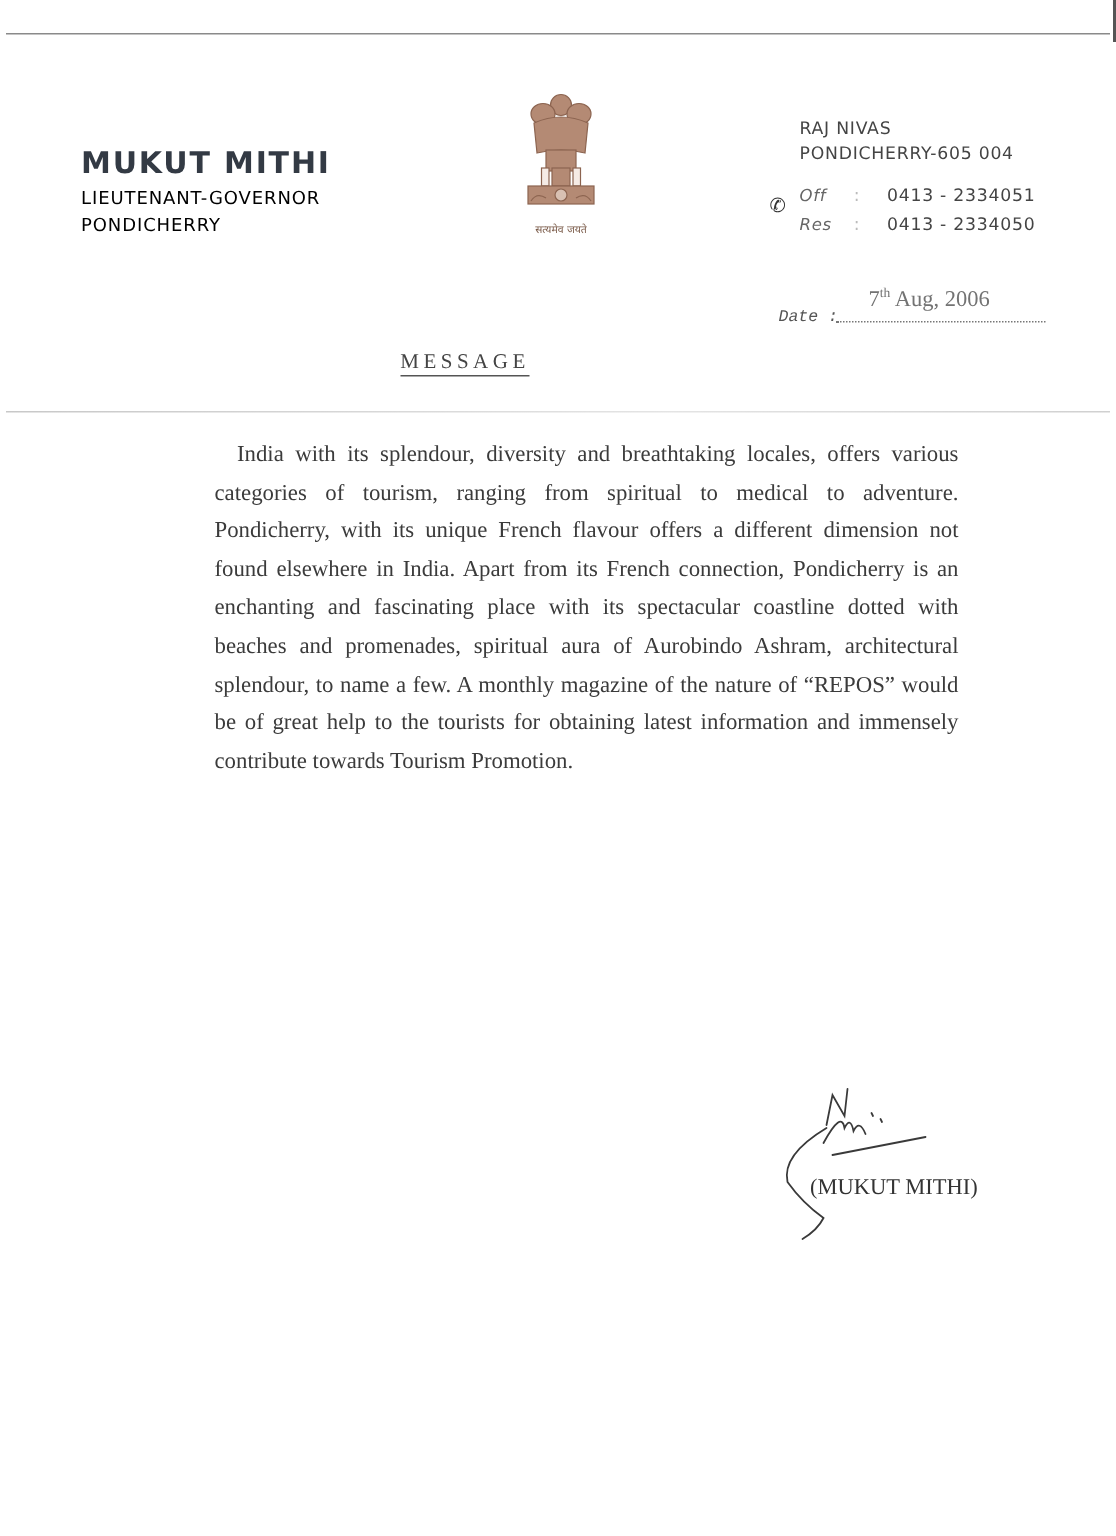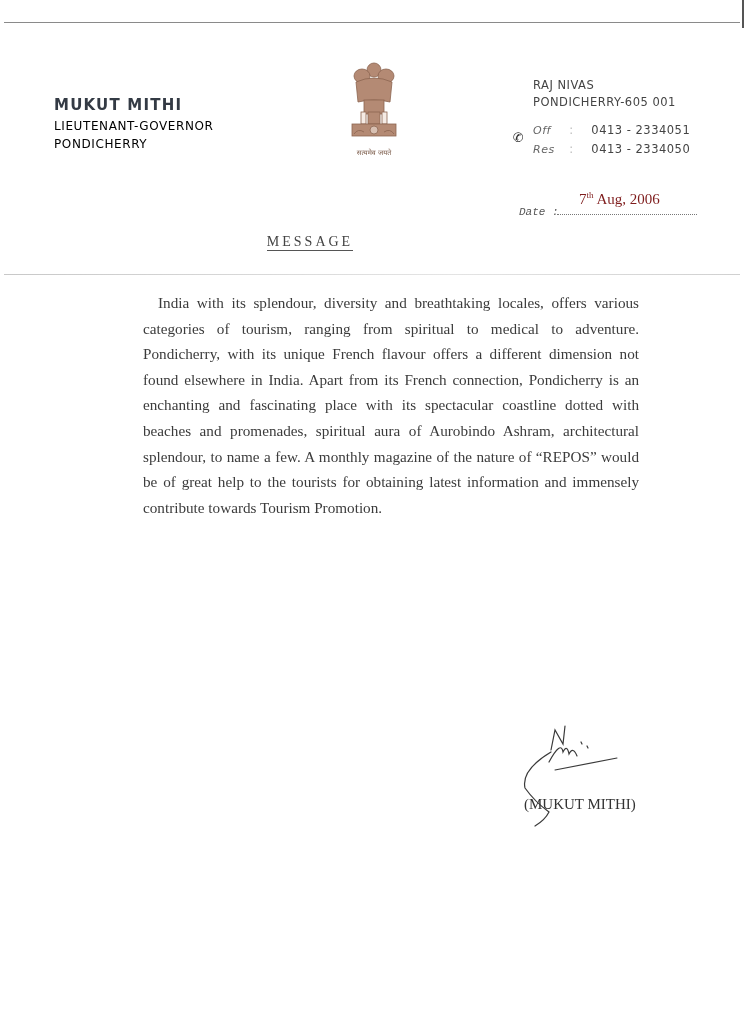--- a/index.html
+++ b/index.html
@@ -16,21 +16,21 @@
       position: absolute; right: 0; top: 0; width: 2px; height: 28px; background: #555;
     }
     .scan-line-mid {
       position: absolute; left: 4px; top: 274px; width: 736px; height: 1px;
       background: linear-gradient(to right, #c8c8c8, #e4e4e4 60%, #d0d0d0);
     }
     .sender {
       position: absolute; left: 54px; top: 96px;
       font-family: "DejaVu Sans", sans-serif; color: #333a44;
     }
-    .sender-name { font-size: 15px; font-weight: bold; letter-spacing: 1.2px; margin-bottom: 3px; }
+    .sender-name { font-size: 20px; font-weight: bold; letter-spacing: 1.2px; margin-bottom: 3px; }
     .sender-line { font-size: 12px; letter-spacing: 0.6px; color: #000000; line-height: 18px; }
 
     .emblem {
       position: absolute; left: 344px; top: 60px; width: 60px; height: 100px;
     }
     .emblem-motto {
       position: absolute; left: 0; top: 88px; width: 60px; text-align: center;
       font-size: 7px; color: #7a5a48; font-family: "DejaVu Sans", sans-serif;
     }
 
@@ -52,21 +52,21 @@
 
     .date-block { position: absolute; left: 519px; top: 190px; width: 170px; height: 30px; }
     .date-label {
       position: absolute; left: 0; top: 16px;
       font-family: Liberation Mono, monospace; font-style: italic; font-size: 11px; color: #555;
     }
     .date-dots {
       position: absolute; left: 38px; top: 24px; width: 140px; border-bottom: 1px dotted #777;
     }
     .date-value {
-      position: absolute; left: 60px; top: 0; font-size: 15px; color: #7f1d1d; white-space: nowrap;
+      position: absolute; left: 60px; top: 0; font-size: 15px; color: #737373; white-space: nowrap;
     }
     .date-value sup { font-size: 9px; }
 
     .message-title {
       position: absolute; left: 0; width: 620px; top: 232px; text-align: center;
     }
     .message-title span {
       font-size: 14px; letter-spacing: 3px; color: #444;
       border-bottom: 1px solid #555; padding-bottom: 1px;
     }
@@ -76,21 +76,21 @@
       color: #3b3b3b; text-align: justify;
     }
     .body-text p { margin: 0 0 26px 0; text-indent: 15px; }
     .p1 { top: 290px; }
 
     .signature {
       position: absolute; left: 515px; top: 722px; width: 180px; height: 110px;
     }
     .sig-svg { position: absolute; left: 0; top: 0; }
     .sig-name {
-      position: absolute; left: 9px; top: 62px; font-size: 15px; color: #333; white-space: nowrap; margin-top: 12px;
+      position: absolute; left: 25px; top: 62px; font-size: 15px; color: #333; white-space: nowrap;
     }
   </style>
 </head>
 <body>
 
 <div class="scan-line-top"></div>
 <div class="scan-edge-right"></div>
 <div class="scan-line-mid"></div>
 
 <div class="sender">
@@ -114,21 +114,21 @@
       <circle cx="30" cy="70" r="4" fill="#d8c0b2"></circle>
       <path d="M10 74 Q14 68 20 72" fill="none"></path>
       <path d="M40 72 Q46 68 50 74" fill="none"></path>
     </g>
   </svg>
   <div class="emblem-motto">सत्यमेव जयते</div>
 </div>
 
 <div class="address">
   <div class="address-line">RAJ NIVAS</div>
-  <div class="address-line">PONDICHERRY-605 001</div>
+  <div class="address-line">PONDICHERRY-605 004</div>
   <div class="phones">
     <span class="phone-icon">✆</span>
     <div class="phone-row">
       <span class="phone-label">Off</span>
       <span class="phone-sep">:</span>
       <span class="phone-num">0413 - 2334051</span>
     </div>
     <div class="phone-row">
       <span class="phone-label">Res</span>
       <span class="phone-sep">:</span>

